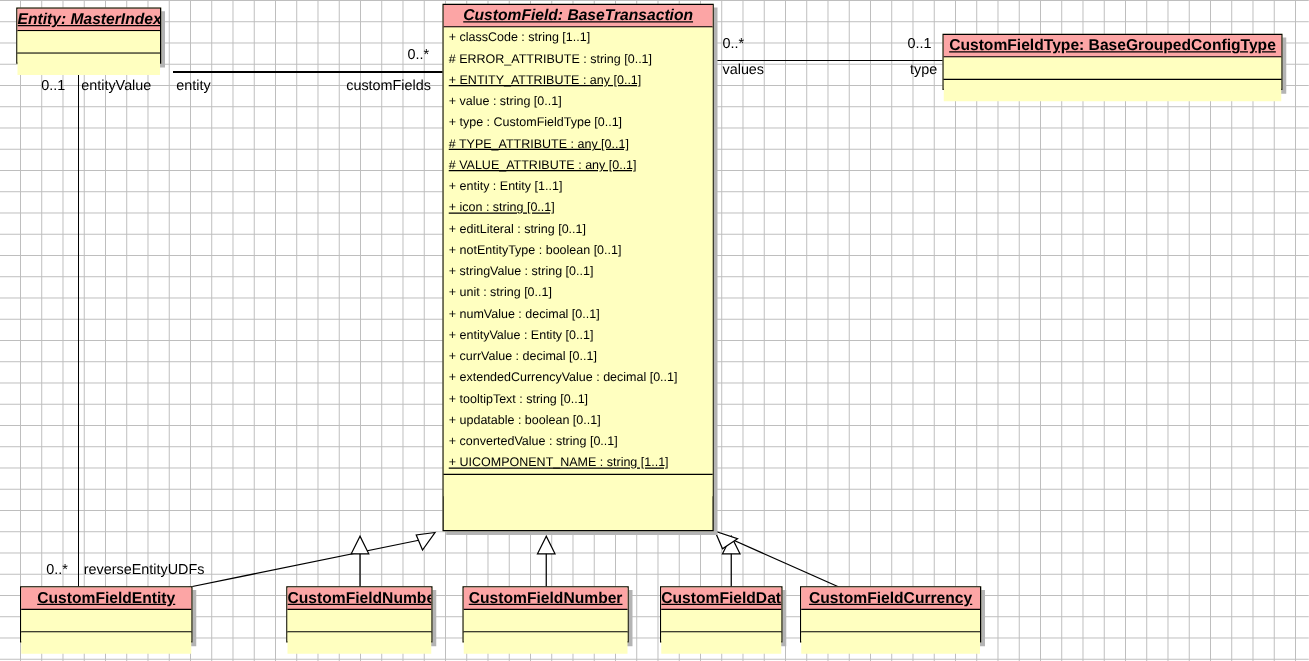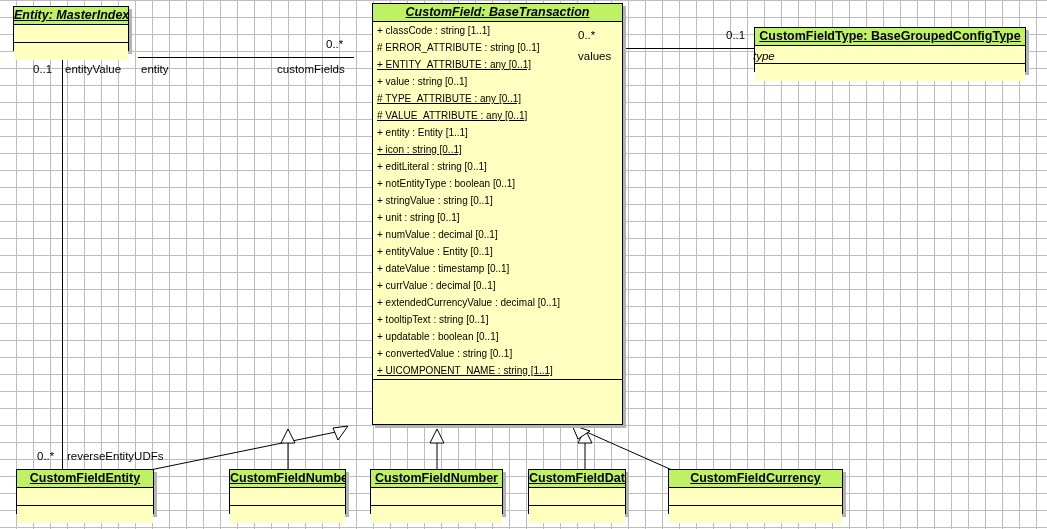--- a/index.html
+++ b/index.html
@@ -27,21 +27,21 @@
     position:absolute;
     box-sizing:border-box;
     border:1px solid #000;
     background:#ffffc0;
     box-shadow:3px 3px 0 0 #b4b4b4;
     z-index:5;
   }
   .cls .title{
     box-sizing:border-box;
     border-bottom:1px solid #000;
-    background:#bef264;
+    background:#fca5a5;
     text-align:center;
     font-size:12.5px;
     line-height:17px;
     height:18px;
     white-space:nowrap;
     overflow:hidden;
     color:#000;
   }
   .cls .title.bi{font-style:italic;font-weight:bold;text-decoration:underline;}
   .cls .title.bu{font-weight:bold;text-decoration:underline;}
@@ -108,51 +108,51 @@
   </svg>
 
   <span class="lbl" style="left:33px;top:63px;">0..1</span>
   <span class="lbl" style="left:65px;top:63px;">entityValue</span>
   <span class="lbl" style="left:141px;top:63px;">entity</span>
   <span class="lbl" style="left:277px;top:63px;">customFields</span>
   <span class="lbl" style="left:326px;top:38px;">0..*</span>
 
   <span class="lbl" style="left:578px;top:50px;">values</span>
   <span class="lbl" style="left:578px;top:29px;">0..*</span>
-  <span class="lbl" style="left:753px;top:50px;font-style:italic;">type</span>
+  <span class="lbl" style="left:728px;top:50px;">type</span>
   <span class="lbl" style="left:726px;top:29px;">0..1</span>
 
   <span class="lbl" style="left:37px;top:450px;">0..*</span>
   <span class="lbl" style="left:67px;top:450px;">reverseEntityUDFs</span>
 
   <div class="cls" style="left:13px;top:6px;width:116px;height:45px;">
     <div class="title bi">Entity: MasterIndex</div>
     <div class="empty"></div>
     <div class="sep"></div>
     <div class="empty"></div>
   </div>
 
-  <div class="cls" style="left:354px;top:3px;width:251px;height:422px;margin-left:18px;">
+  <div class="cls" style="left:354px;top:3px;width:217px;height:422px;">
     <div class="title bi">CustomField: BaseTransaction</div>
     <div class="attrs" id="cf-attrs">
         <div class="attr">+ classCode : string [1..1]</div>
         <div class="attr"># ERROR_ATTRIBUTE : string [0..1]</div>
         <div class="attr u">+ ENTITY_ATTRIBUTE : any [0..1]</div>
         <div class="attr">+ value : string [0..1]</div>
+        <div class="attr">+ type : CustomFieldType [0..1]</div>
         <div class="attr u"># TYPE_ATTRIBUTE : any [0..1]</div>
         <div class="attr u"># VALUE_ATTRIBUTE : any [0..1]</div>
         <div class="attr">+ entity : Entity [1..1]</div>
         <div class="attr u">+ icon : string [0..1]</div>
         <div class="attr">+ editLiteral : string [0..1]</div>
         <div class="attr">+ notEntityType : boolean [0..1]</div>
         <div class="attr">+ stringValue : string [0..1]</div>
         <div class="attr">+ unit : string [0..1]</div>
         <div class="attr">+ numValue : decimal [0..1]</div>
         <div class="attr">+ entityValue : Entity [0..1]</div>
-        <div class="attr">+ dateValue : timestamp [0..1]</div>
         <div class="attr">+ currValue : decimal [0..1]</div>
         <div class="attr">+ extendedCurrencyValue : decimal [0..1]</div>
         <div class="attr">+ tooltipText : string [0..1]</div>
         <div class="attr">+ updatable : boolean [0..1]</div>
         <div class="attr">+ convertedValue : string [0..1]</div>
         <div class="attr u">+ UICOMPONENT_NAME : string [1..1]</div>
       </div>
     <div class="sep"></div>
     <div class="empty"></div>
   </div>
@@ -185,20 +185,20 @@
     <div class="empty"></div>
   </div>
 
   <div class="cls" style="left:528px;top:469px;width:98px;height:45px;">
     <div class="title bu">CustomFieldDate</div>
     <div class="empty"></div>
     <div class="sep"></div>
     <div class="empty"></div>
   </div>
 
-  <div class="cls" style="left:668px;top:469px;width:175px;height:45px;">
+  <div class="cls" style="left:640px;top:469px;width:145px;height:45px;">
     <div class="title bu">CustomFieldCurrency</div>
     <div class="empty"></div>
     <div class="sep"></div>
     <div class="empty"></div>
   </div>
 
 </div>
 
 </body></html>

